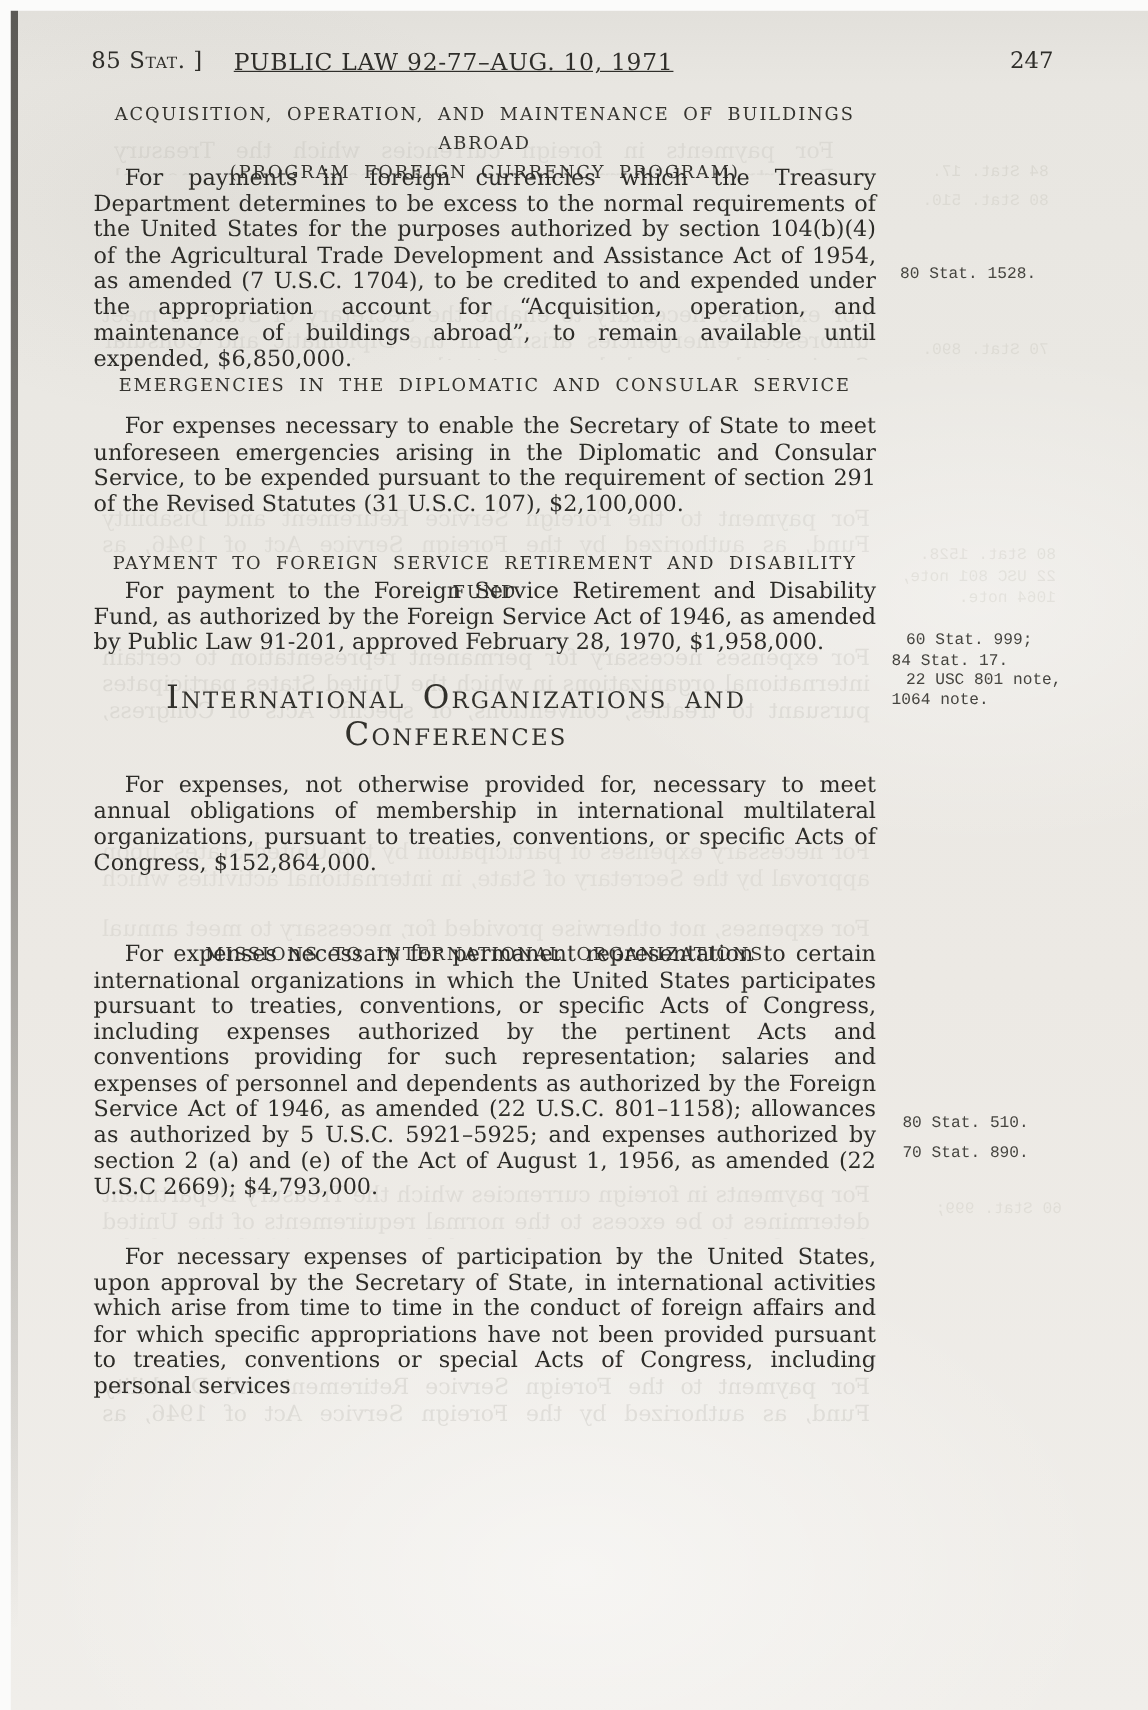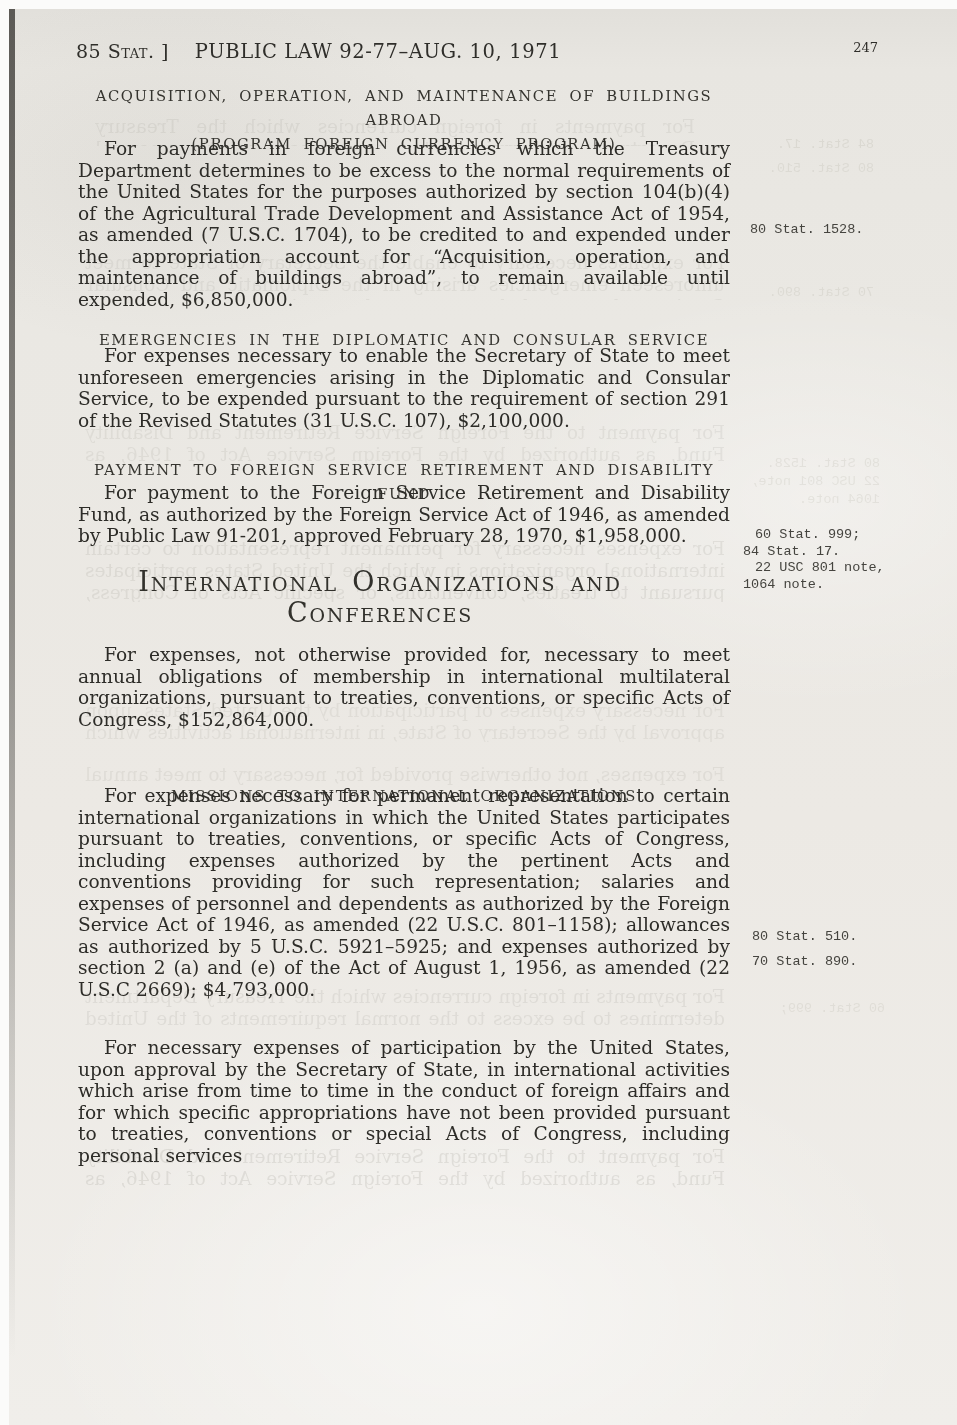--- a/index.html
+++ b/index.html
@@ -11,22 +11,22 @@
       radial-gradient(600px 380px at 50% 92%, rgba(255,255,255,0.45), rgba(255,255,255,0) 75%),
       linear-gradient(180deg,#e1dfda 0px,#e8e6e1 70px,#eae8e3 320px,#ece9e4 820px,#f0eeea 1425px);
     font-family:"DejaVu Serif", serif;
   }
   .edge-top{position:absolute;left:0;top:0;width:957px;height:9px;background:#fbfbfa;}
   .edge-left{position:absolute;left:0;top:0;width:9px;height:1425px;background:#fbfbfa;}
   .binding{position:absolute;left:9px;top:9px;width:6px;height:1350px;
     background:linear-gradient(180deg,rgba(68,66,62,.85) 0%,rgba(68,66,62,.55) 45%,rgba(68,66,62,.2) 78%,rgba(68,66,62,0) 100%);}
   .hdr{position:absolute;top:40px;left:0;width:756px;height:26px;color:#2f2e2a;padding-left:40px;}
   .hdr .vol{position:absolute;left:76px;top:0;font-size:19px;font-variant:small-caps;letter-spacing:.5px;}
-  .hdr .title{position:absolute;left:78px;top:0;width:600px;text-align:center;font-size:19.5px;letter-spacing:.6px;}
-  .hdr .pnum{position:absolute;left:812px;top:0;width:66px;text-align:right;font-size:13px;}
+  .hdr .title{position:absolute;left:78px;top:0;width:600px;text-align:center;font-size:19.5px;letter-spacing:.6px;text-decoration:underline;}
+  .hdr .pnum{position:absolute;left:812px;top:0;width:66px;text-align:right;font-size:19px;}
   .shead{position:absolute;left:78px;width:652px;text-align:center;
     font-size:14.8px;line-height:24px;letter-spacing:1.6px;word-spacing:5px;color:#35342f;z-index:2;}
   .bighead{position:absolute;left:60px;width:640px;text-align:center;
     font-size:27px;font-variant:small-caps;letter-spacing:1.8px;word-spacing:4px;color:#32312c;z-index:2;}
   .para{position:absolute;left:78px;width:652px;font-size:18.6px;line-height:21.5px;
     color:#2d2c28;text-align:justify;text-indent:26px;z-index:2;}
   .mnote{position:absolute;font-family:"Liberation Mono", monospace;font-size:13.5px;
     line-height:16.5px;color:#45443f;white-space:nowrap;z-index:2;}
   .mnote div.ind{padding-left:12px;}
   .ghost{position:absolute;transform:scaleX(-1);color:#7b796f;font-size:18.5px;line-height:22px;
@@ -67,21 +67,21 @@
 
   <div class="shead" style="top:84px;">
     <div>ACQUISITION, OPERATION, AND MAINTENANCE OF BUILDINGS ABROAD</div>
     <div>(PROGRAM FOREIGN CURRENCY PROGRAM)</div>
   </div>
   <div class="para" style="top:138px;">For payments in foreign currencies which the Treasury Department determines to be excess to the normal requirements of the United States for the purposes authorized by section 104(b)(4) of the Agricultural Trade Development and Assistance Act of 1954, as amended (7 U.S.C. 1704), to be credited to and expended under the appropriation account for “Acquisition, operation, and maintenance of buildings abroad”, to remain available until expended, $6,850,000.</div>
   <div class="mnote" style="left:750px;top:222px;">
     <div>80 Stat. 1528.</div>
   </div>
 
-  <div class="shead" style="top:328px;">
+  <div class="shead" style="top:310px;">
     <div>EMERGENCIES IN THE DIPLOMATIC AND CONSULAR SERVICE</div>
   </div>
   <div class="para" style="top:345px;">For expenses necessary to enable the Secretary of State to meet unforeseen emergencies arising in the Diplomatic and Consular Service, to be expended pursuant to the requirement of section 291 of the Revised Statutes (31 U.S.C. 107), $2,100,000.</div>
 
   <div class="shead" style="top:458px;">
     <div>PAYMENT TO FOREIGN SERVICE RETIREMENT AND DISABILITY FUND</div>
   </div>
   <div class="para" style="top:482px;">For payment to the Foreign Service Retirement and Disability Fund, as authorized by the Foreign Service Act of 1946, as amended by Public Law 91-201, approved February 28, 1970, $1,958,000.</div>
   <div class="mnote" style="left:743px;top:527px;">
     <div class="ind">60 Stat. 999;</div>

